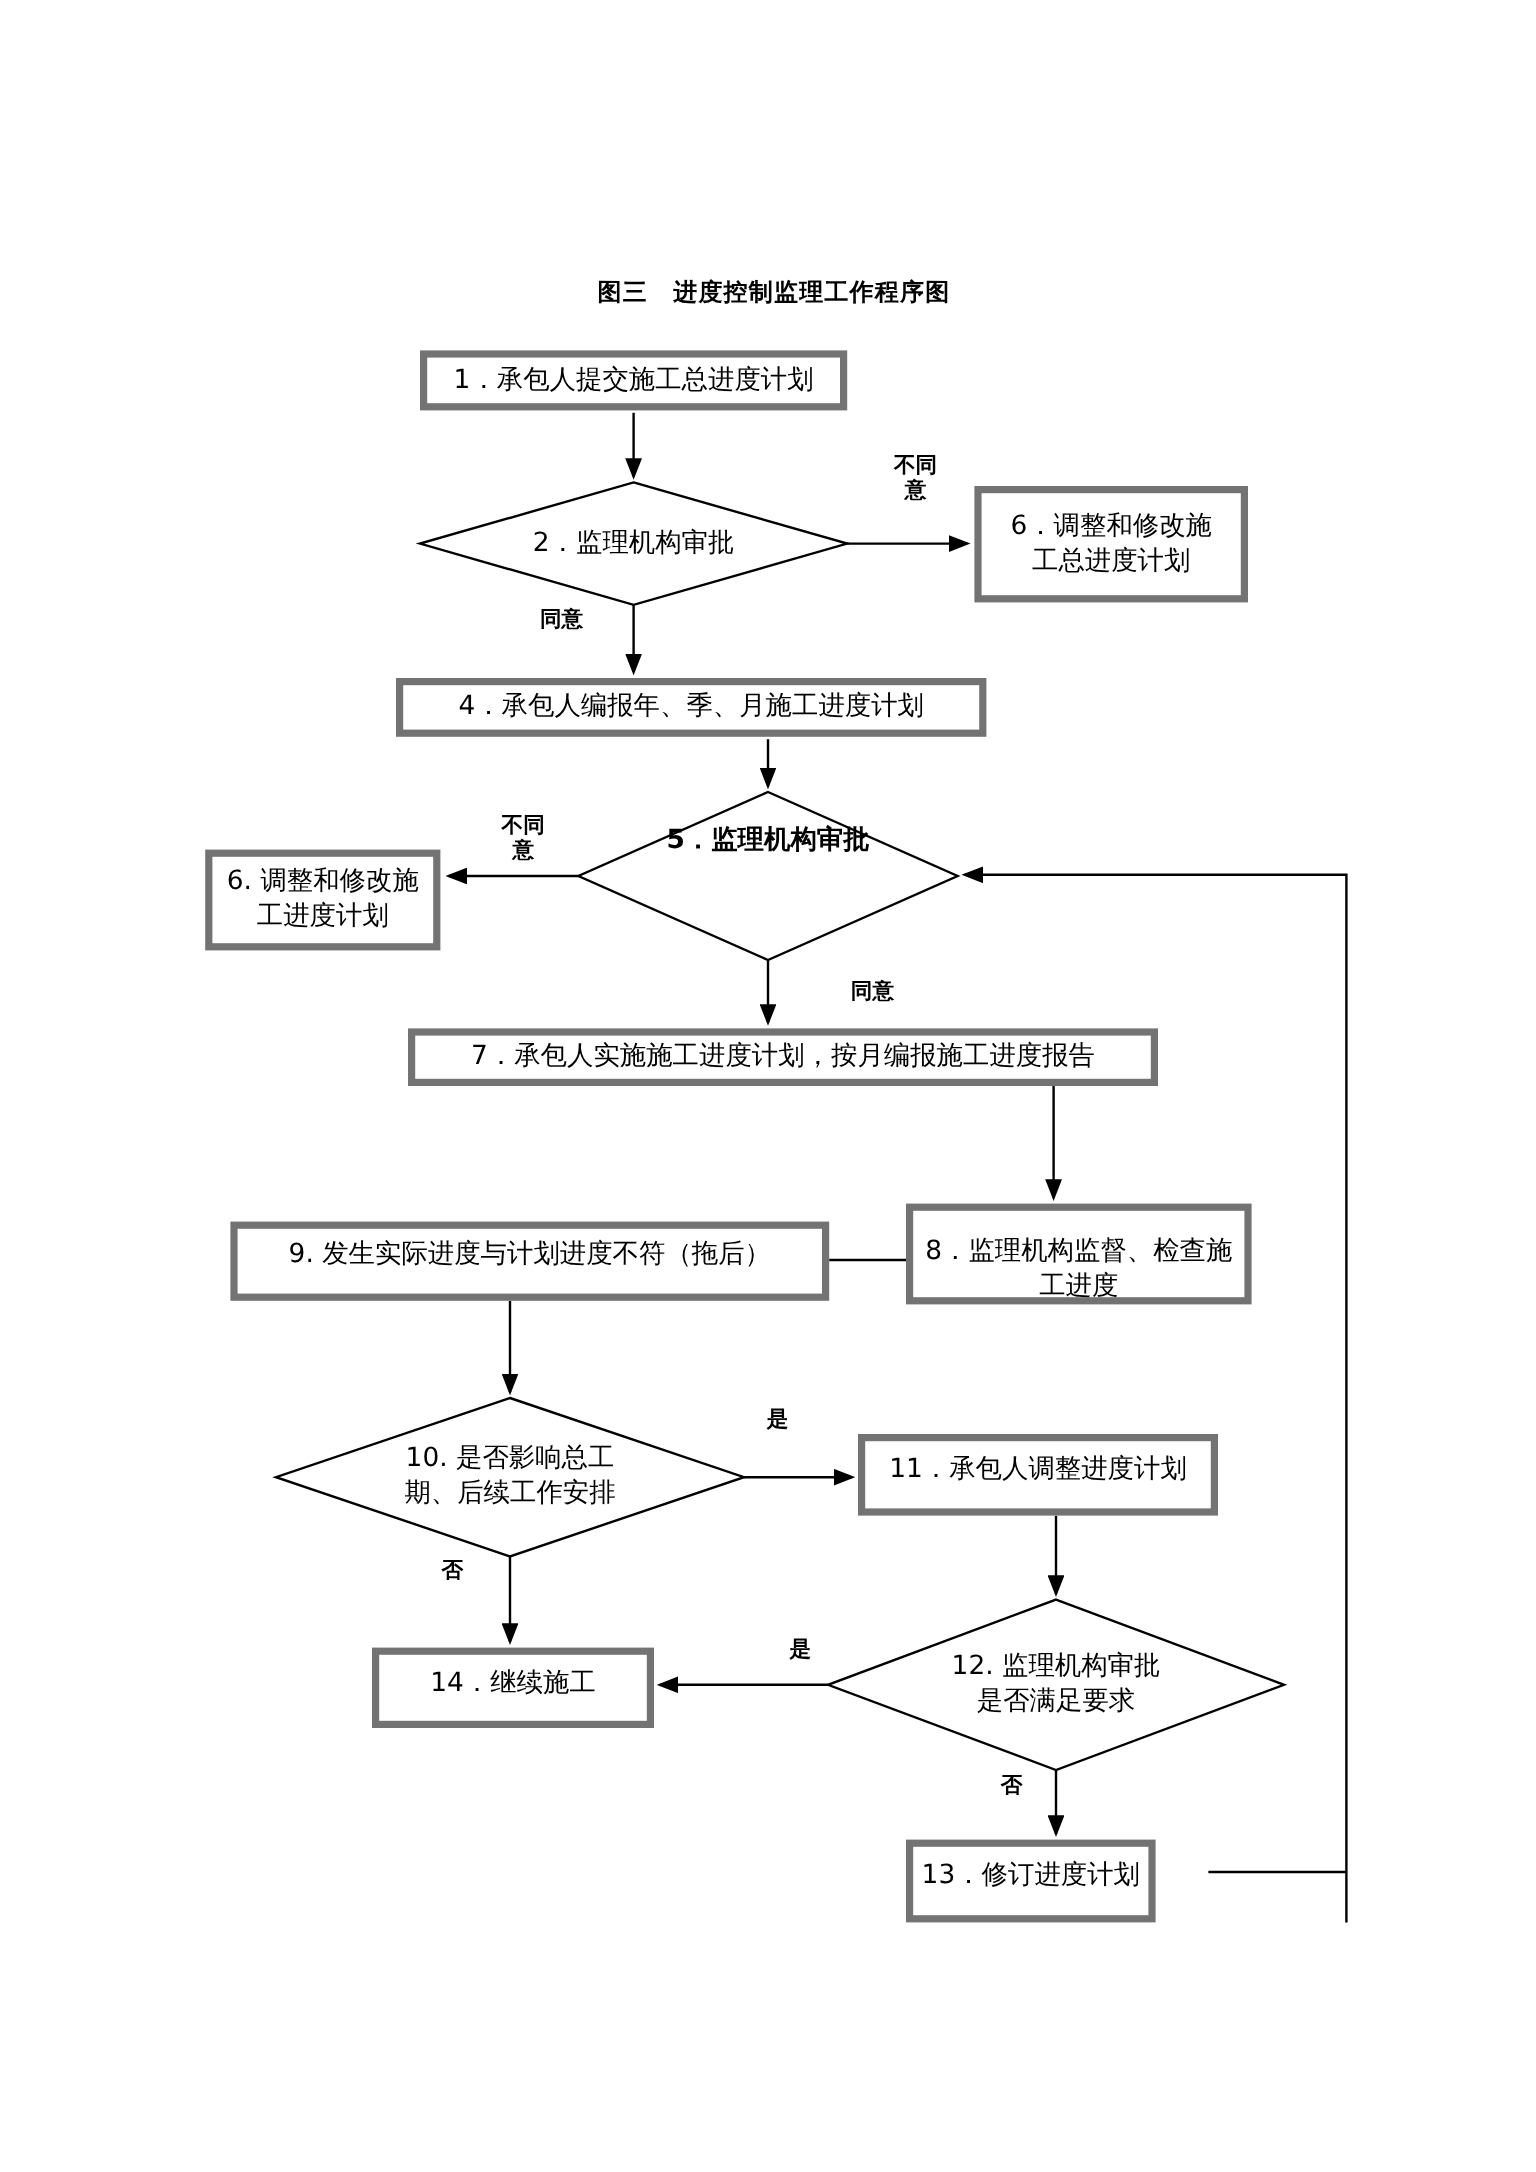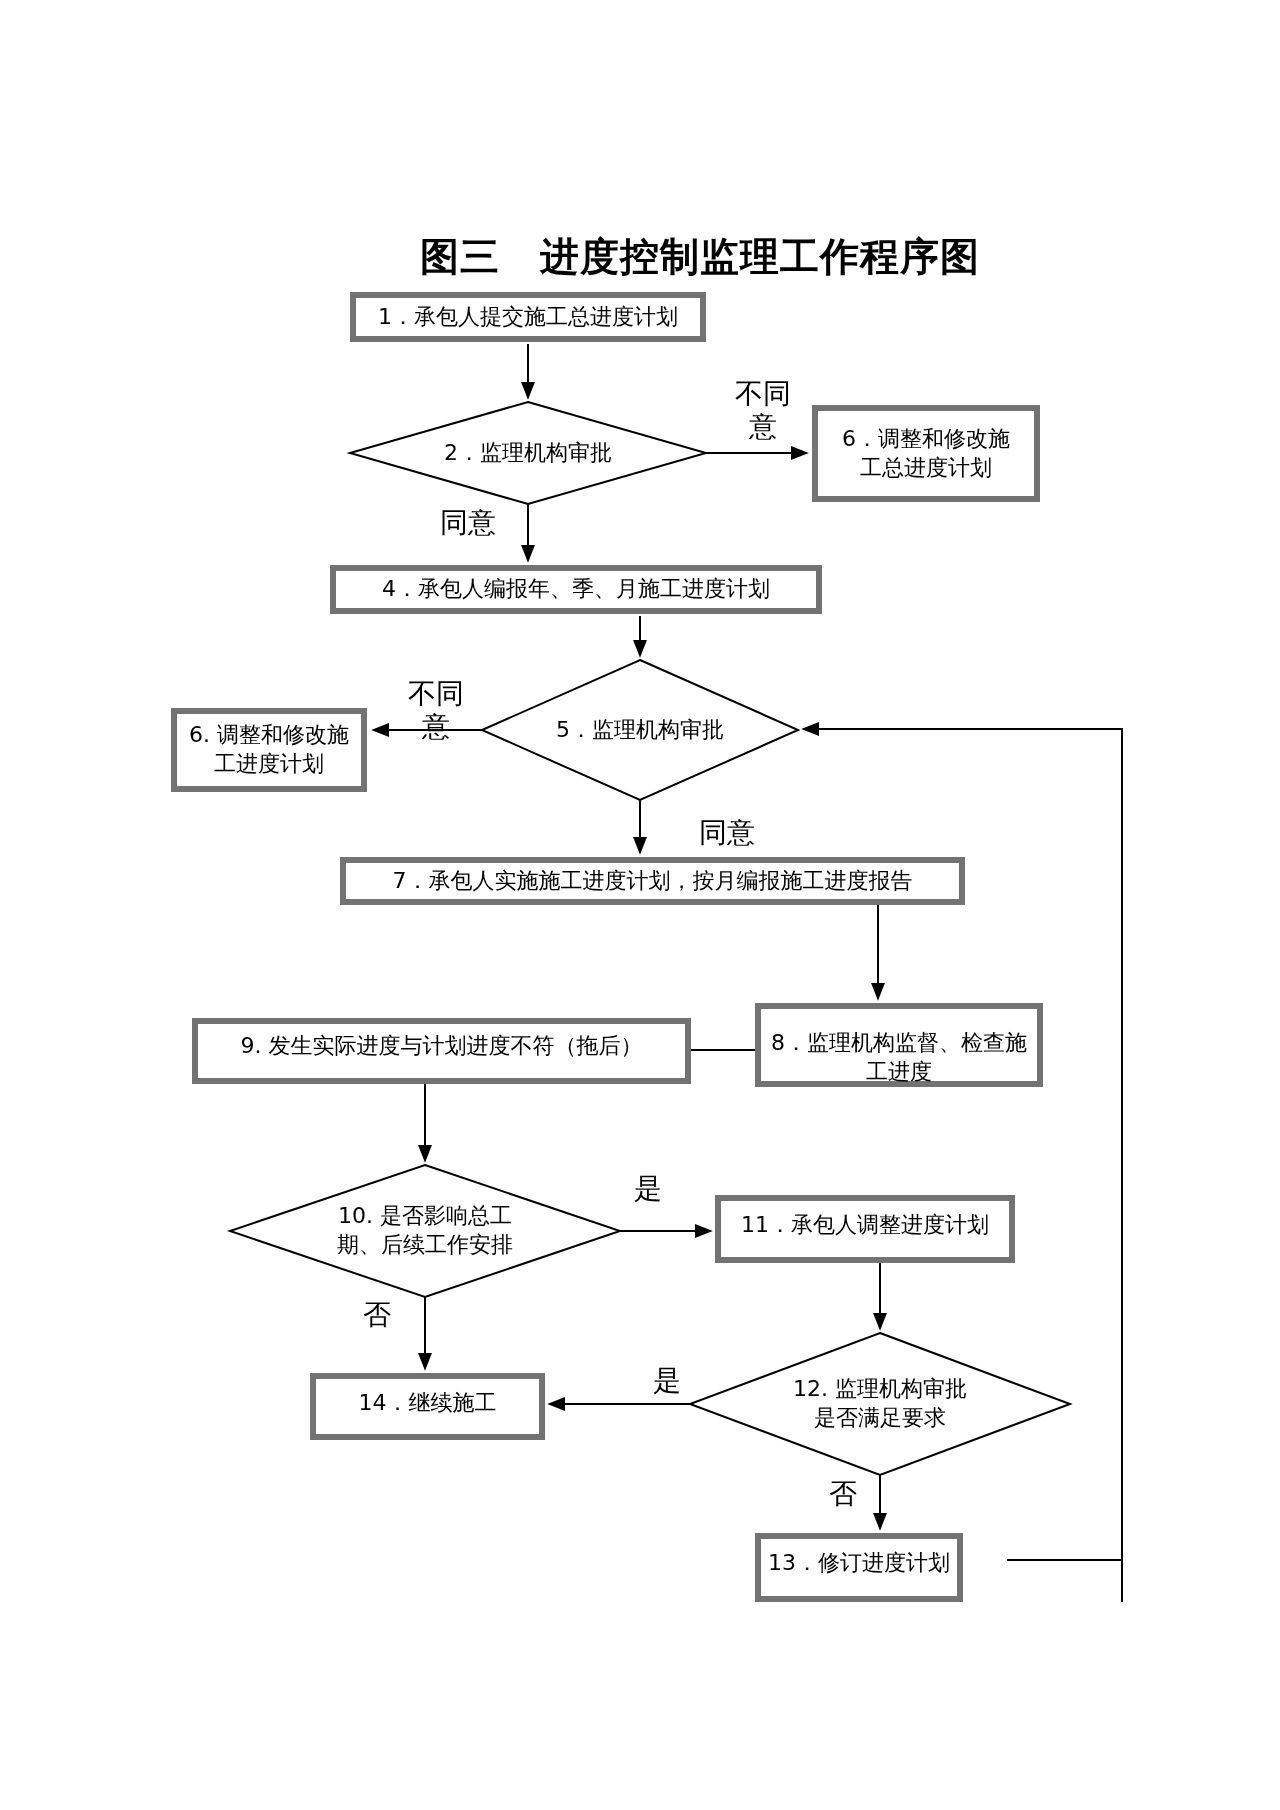--- a/index.html
+++ b/index.html
@@ -4,37 +4,38 @@
 <style>
   html,body { margin:0; padding:0; background:#ffffff; }
   .canvas {
     position:relative; width:1280px; height:1810px; margin:0 auto;
     background:#ffffff; color:#000;
     font-family:"DejaVu Sans","Liberation Sans",sans-serif;
   }
   .wires { position:absolute; left:0; top:0; width:1280px; height:1810px; }
   .title {
     position:absolute; left:420px; top:230px; width:450px;
-    font-size:39px; font-weight:bold; text-align:center; letter-spacing:1px;
+    font-size:20px; font-weight:bold; text-align:center; letter-spacing:1px;
     white-space:nowrap;
   }
   .node {
     position:absolute; box-sizing:border-box;
     border:6px solid #737373; background:#ffffff;
     display:flex; flex-direction:column; align-items:center; justify-content:center;
     text-align:center; font-size:22px; line-height:1.3; white-space:nowrap;
   }
   .dtext {
     position:absolute; display:flex; flex-direction:column; align-items:center;
     justify-content:center; text-align:center; font-size:22px; line-height:1.3;
     white-space:nowrap; pointer-events:none;
   }
   .elabel {
-    position:absolute; font-size:28px; line-height:1.18; text-align:center;
+    position:absolute; font-size:18px; line-height:1.18; text-align:center;
     white-space:nowrap;
+    font-weight:bold;
   }
 </style>
 </head>
 <body>
 
 <div class="canvas">
 
   <svg class="wires" viewBox="0 0 1280 1810" xmlns="http://www.w3.org/2000/svg">
     <defs>
       <marker id="ah" markerWidth="9" markerHeight="7" refX="7.6" refY="3.5" orient="auto">
@@ -91,21 +92,21 @@
   <div class="node" style="left:192px; top:1018px; width:499px; height:66px; justify-content:flex-start; padding-top:8px;">9. 发生实际进度与计划进度不符（拖后）</div>
 
   <div class="node" style="left:715px; top:1195px; width:300px; height:68px; justify-content:flex-start; padding-top:10px;">11．承包人调整进度计划</div>
 
   <div class="node" style="left:755px; top:1533px; width:208px; height:69px; justify-content:flex-start; padding-top:10px;">13．修订进度计划</div>
 
   <div class="node" style="left:310px; top:1373px; width:235px; height:67px; justify-content:flex-start; padding-top:10px;">14．继续施工</div>
 
   <div class="dtext" style="left:368px; top:438px; width:320px; height:30px;">2．监理机构审批</div>
 
-  <div class="dtext" style="left:480px; top:715px; width:320px; height:30px;">5．监理机构审批</div>
+  <div class="dtext" style="left:480px; top:686px; width:320px; height:30px;font-weight:bold;">5．监理机构审批</div>
 
   <div class="dtext" style="left:280px; top:1203px; width:290px; height:56px;">
     <div>10. 是否影响总工</div>
     <div>期、后续工作安排</div>
   </div>
 
   <div class="dtext" style="left:735px; top:1376px; width:290px; height:56px;">
     <div>12. 监理机构审批</div>
     <div>是否满足要求</div>
   </div>

